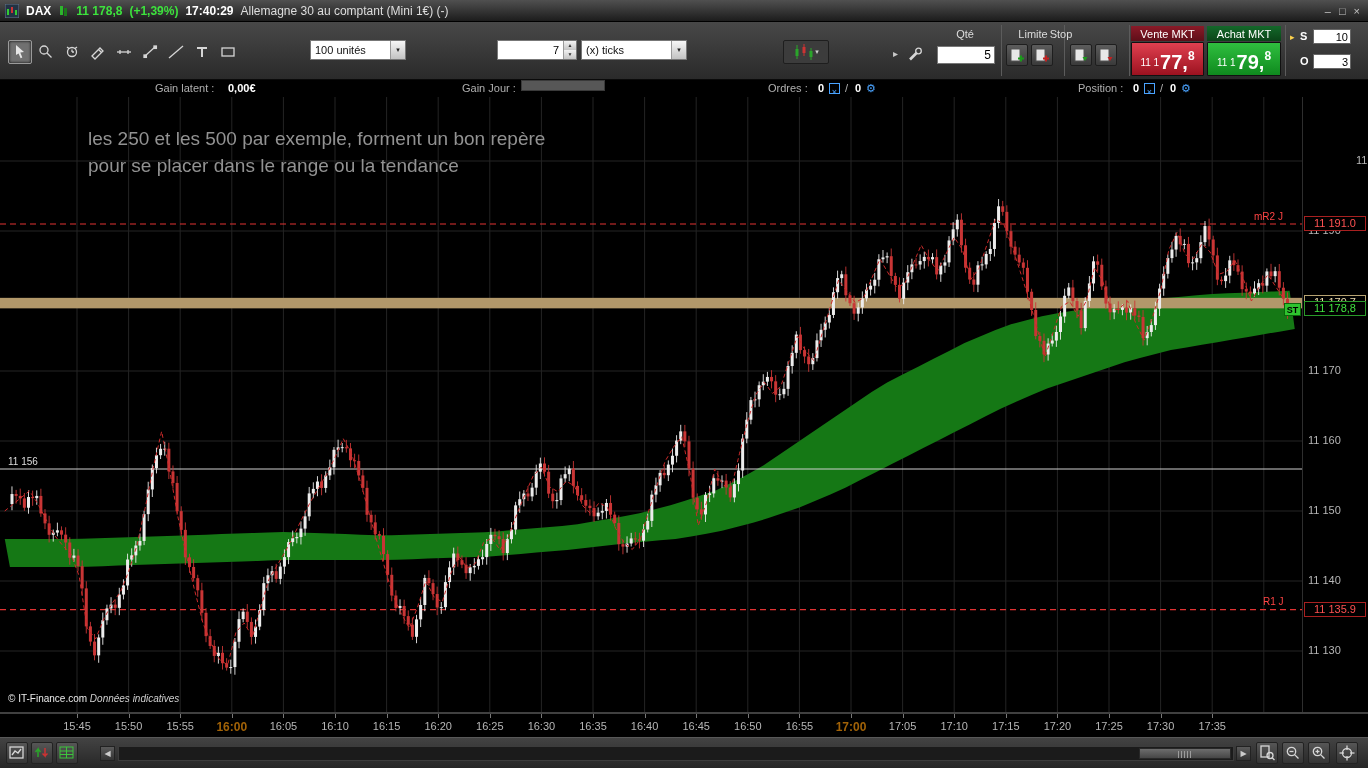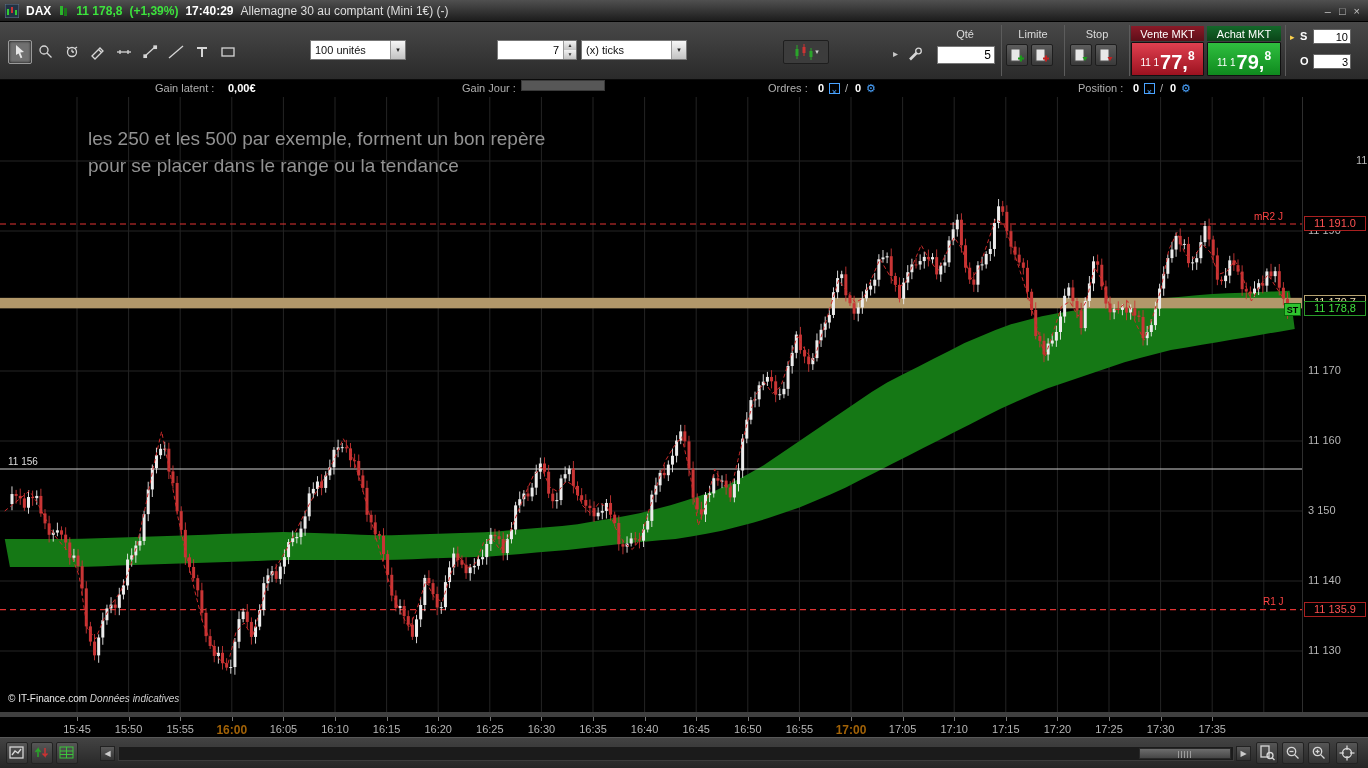--- a/index.html
+++ b/index.html
@@ -56,21 +56,21 @@
 .stbadge{position:absolute;top:206px;left:1284px;width:17px;height:13px;background:#2fc32f;color:#000;font-size:9px;font-weight:bold;text-align:center;line-height:12px;border:1px solid #0a660a}
 .wm{position:absolute;bottom:8px;left:8px;font-size:10px;color:#eaeaea}
 .wm i{font-style:italic;color:#cfcfcf}
 
 .yaxis{position:absolute;top:97px;left:1302px;width:66px;height:615px;background:#000;border-left:1px solid #2e2e2e;overflow:hidden}
 .ylab{position:absolute;left:5px;font-size:11px;color:#b6b6b6;white-space:nowrap}
 .ytag{position:absolute;left:1px;width:62px;height:15px;line-height:13px;font-size:11px;text-align:center;background:#000;border:1px solid}
 .ytag.red{color:#ff5252;border-color:#a82020}
 .ytag.tan{color:#ead9ac;border-color:#b7a372}
 .ytag.green{color:#3fe03f;border-color:#2a9a2a}
-.xaxis{position:absolute;top:712px;left:0;width:1368px;height:25px;background:#000;border-top:5px solid #404040}
+.xaxis{position:absolute;top:712px;left:0;width:1368px;height:25px;background:#000;border-top:2px solid #404040}
 .xlab{position:absolute;top:6px;width:40px;text-align:center;font-size:11px;color:#b6b6b6}
 .xlab.bold{color:#a16207;font-weight:bold;font-size:12px}
 .xtick{position:absolute;top:0;width:1px;height:4px;background:#777}
 
 .bottombar{position:absolute;top:737px;left:0;width:1368px;height:31px;background:linear-gradient(#434343,#262626);border-top:1px solid #585858}
 .bicon{position:absolute;top:4px;width:22px;height:22px;display:flex;align-items:center;justify-content:center;border:1px solid #222;border-radius:2px;background:linear-gradient(#565656,#343434)}
 .sarrow{position:absolute;top:8px;width:15px;height:15px;background:linear-gradient(#5a5a5a,#333);border:1px solid #222;color:#ccc;font-size:8px;display:flex;align-items:center;justify-content:center}
 .strack{position:absolute;top:8px;left:118px;width:1116px;height:15px;background:#1b1b1b;border:1px solid #3c3c3c}
 .sthumb{position:absolute;top:1px;right:2px;width:92px;height:11px;background:linear-gradient(#6d6d6d,#464646);border:1px solid #282828}
 .sthumb:after{content:"";position:absolute;left:38px;top:2px;width:14px;height:7px;background:repeating-linear-gradient(90deg,#9c9c9c 0 1px,transparent 1px 3px)}
@@ -235,21 +235,21 @@
   </div>
   <div class="icobtn" style="left:1031px;top:22px">
     <svg width="16" height="16">
         <rect x="2" y="2" width="9" height="12" fill="#e8e8e8" stroke="#555"></rect>
         <line x1="9" y1="11.5" x2="15" y2="11.5" stroke="#c02020" stroke-width="2"></line>
         <line x1="12" y1="8.5" x2="12" y2="14.5" stroke="#c02020" stroke-width="2"></line>
       </svg>
   </div>
 
   <div class="vsep" style="left:1064px"></div>
-  <div class="phead" style="left:1067px;width:60px">Stop</div>
+  <div class="phead" style="left:1031px;width:60px">Stop</div>
   <div class="icobtn" style="left:1070px;top:22px">
     <svg width="16" height="16">
         <rect x="2" y="2" width="9" height="12" fill="#e8e8e8" stroke="#555"></rect>
         <path d="M12 14 L9.5 10 L14.5 10 Z" fill="#1a9a1a"></path>
       </svg>
   </div>
   <div class="icobtn" style="left:1095px;top:22px">
     <svg width="16" height="16">
         <rect x="2" y="2" width="9" height="12" fill="#e8e8e8" stroke="#555"></rect>
         <path d="M12 14 L9.5 10 L14.5 10 Z" fill="#c02020"></path>
@@ -968,21 +968,21 @@
   <div class="lvl l156">11 156</div>
   <div class="stbadge">ST</div>
   <div class="wm">
     <span>© IT-Finance.com</span>
     <i>Données indicatives</i>
   </div>
 </div>
 <div class="yaxis" id="yaxis">
     <div class="ylab" style="top: 547px;">11 130</div>
     <div class="ylab" style="top: 477px;">11 140</div>
-    <div class="ylab" style="top: 407px;">3 150</div>
+    <div class="ylab" style="top: 407px;">11 150</div>
     <div class="ylab" style="top: 337px;">11 160</div>
     <div class="ylab" style="top: 267px;">11 170</div>
     <div class="ylab" style="top: 197px;">11 180</div>
     <div class="ylab" style="top: 127px;">11 190</div>
     <div class="ylab" style="top: 57px; margin-left: 48px;">11 200</div>
     <div class="ytag red" style="top: 119px;">11 191.0</div>
     <div class="ytag tan" style="top: 198.1px;">11 179,7</div>
     <div class="ytag green" style="top: 204.4px;">11 178,8</div>
     <div class="ytag red" style="top: 504.7px;">11 135.9</div>
   </div>

